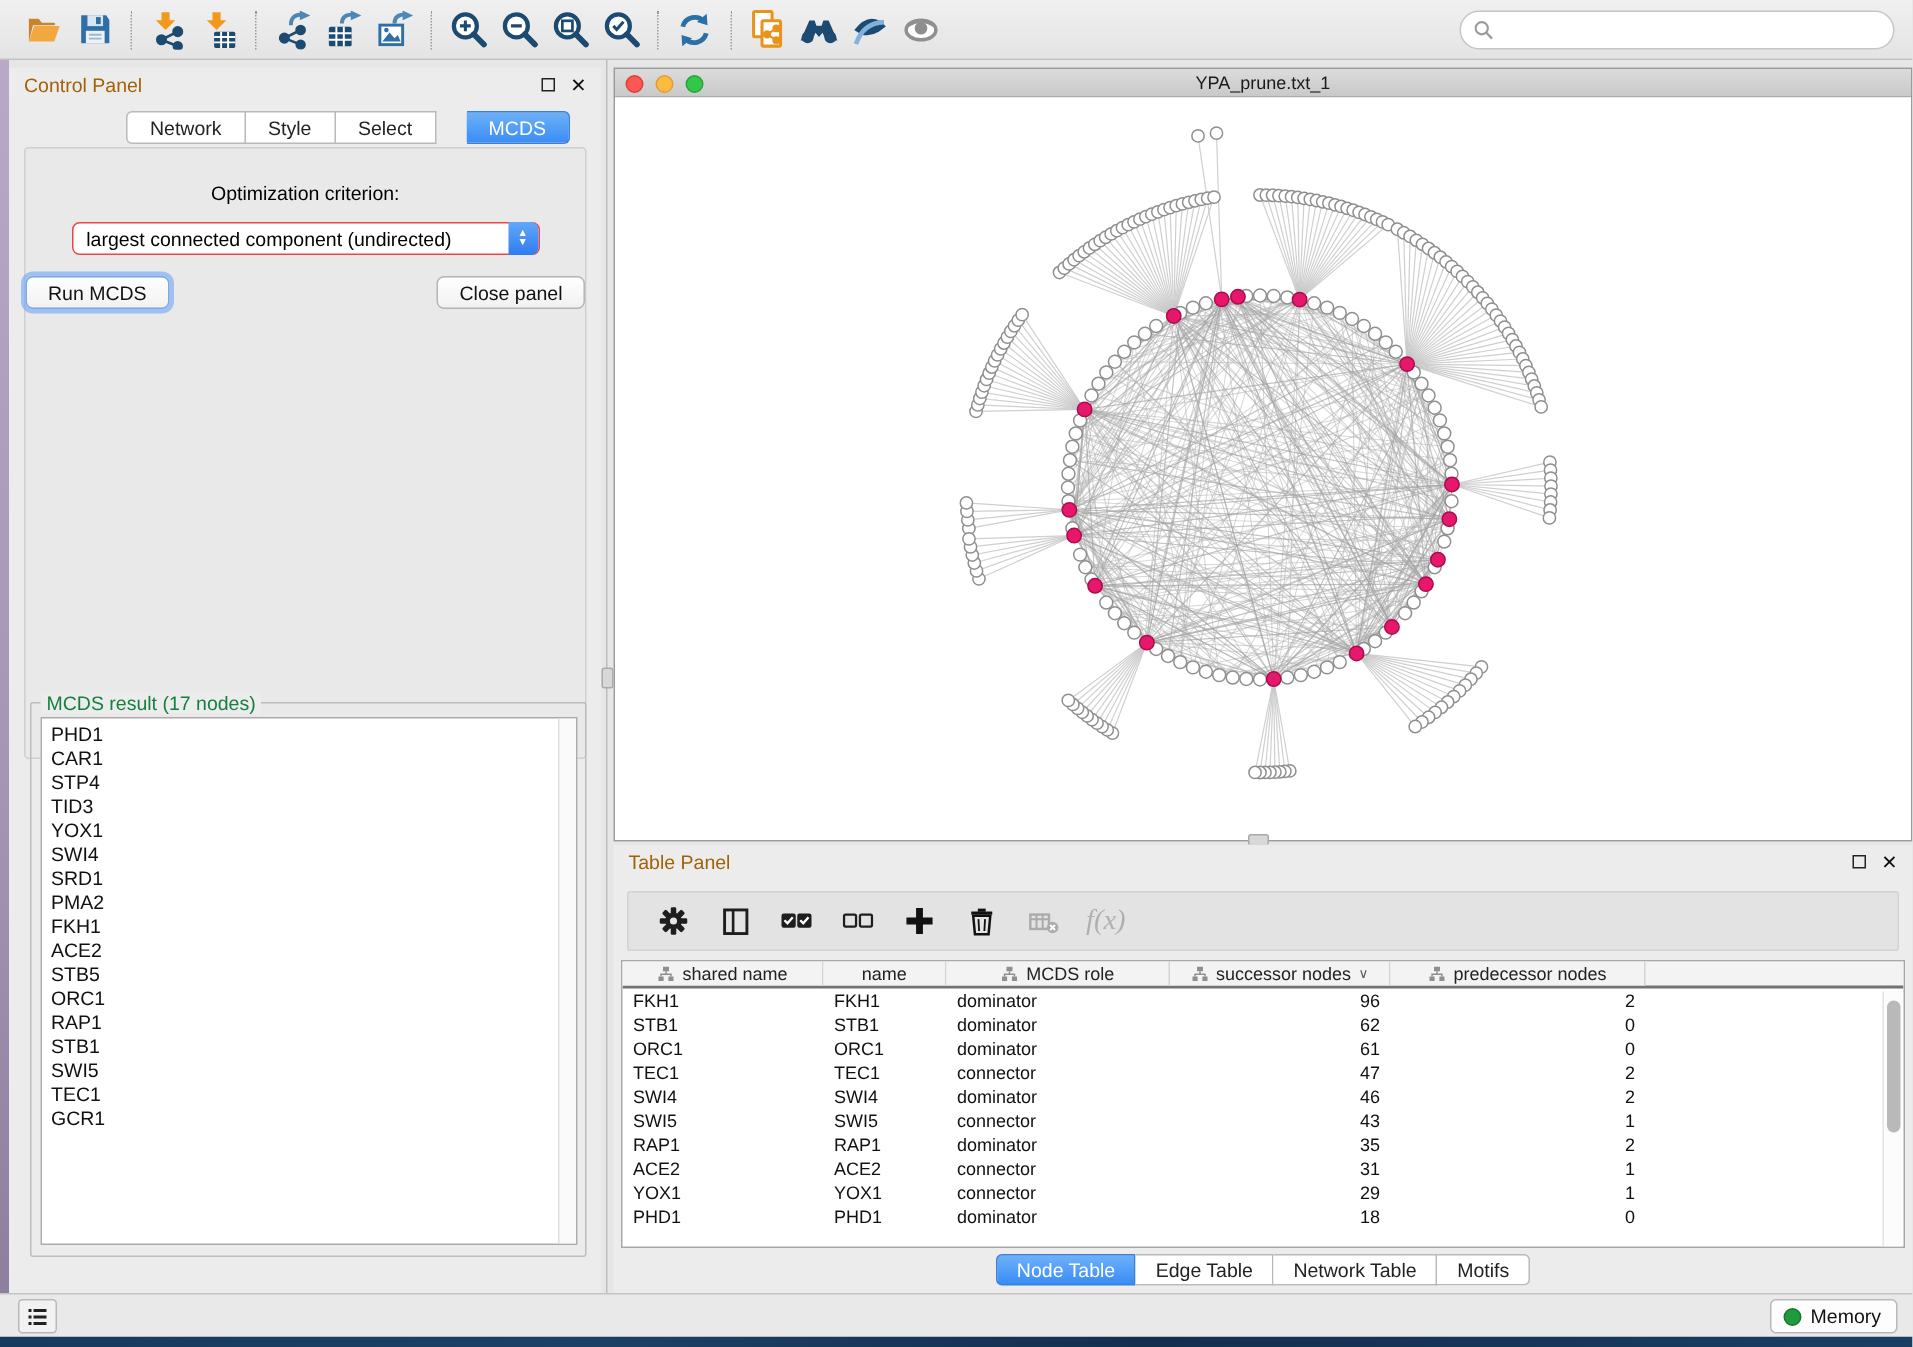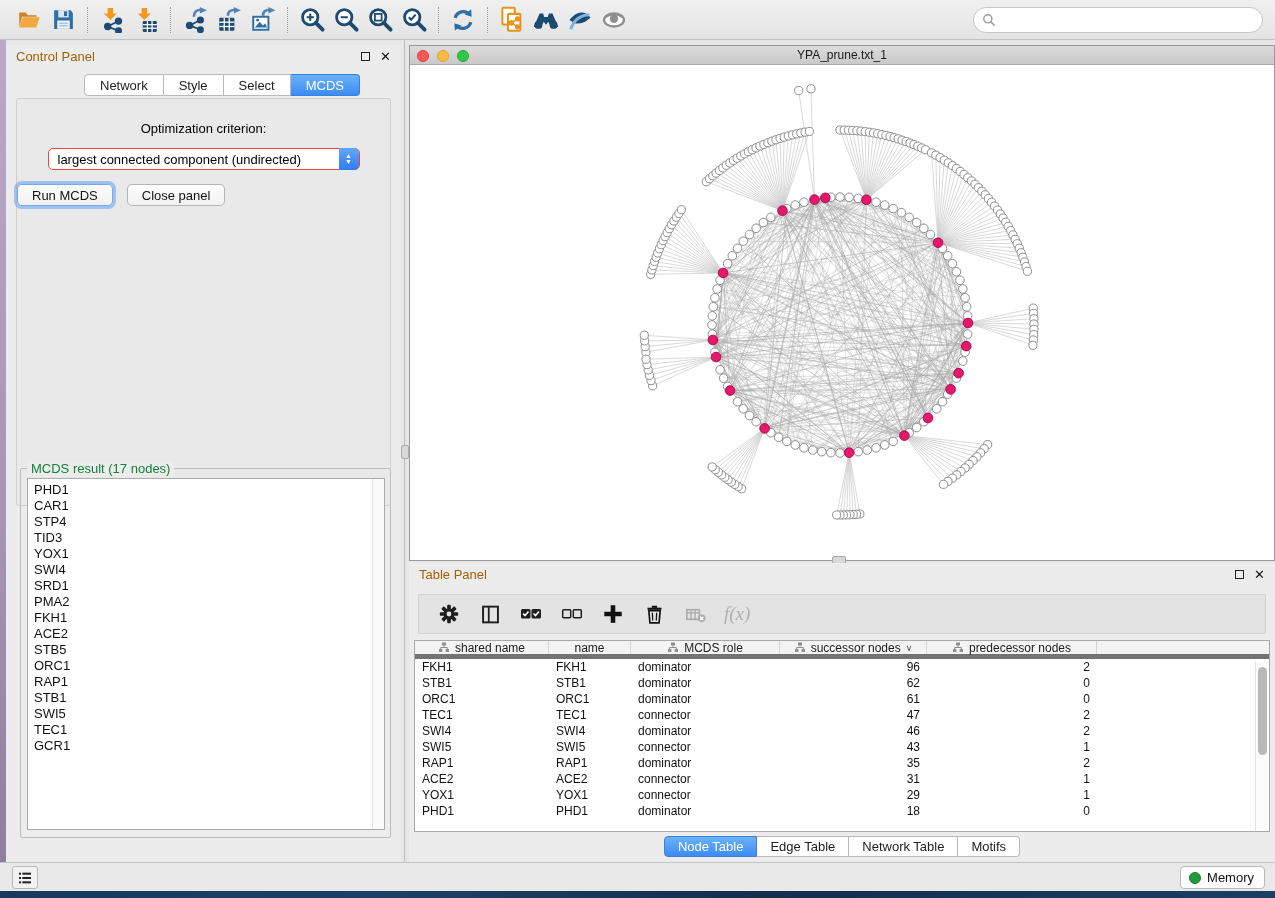--- a/index.html
+++ b/index.html
@@ -26,31 +26,31 @@
   .control-panel { position:absolute; left:6px; top:45px; width:395px; height:817px; background:#ececec; }
   .panel-title-row { height:22px; display:flex; align-items:center; padding:0 10px; }
   .panel-title { font-size:13px; color:#a16207; flex:1; }
   .panel-wicons { display:flex; gap:10px; align-items:center; }
   .wicon-float { width:9px; height:9px; border:1.5px solid #222; }
   .wicon-close { font-size:13px; font-weight:bold; color:#111; line-height:9px; }
   .cp-tabs { position:absolute; left:78px; top:29px; display:flex; }
   .cp-tab { height:22px; padding:0 15px; font-size:13px; color:#222; background:#fff;
     border:1px solid #b9b9b9; border-left:none; display:flex; align-items:center; }
   .cp-tab:first-child { border-left:1px solid #b9b9b9; border-radius:4px 0 0 4px; }
-  .cp-tab:last-child { border-radius:0 4px 4px 0; }
+  .cp-tab:last-child { border-radius:0 4px 4px 0;margin-left:20px; }
   .cp-tab.active { background:linear-gradient(#6db1f8,#3a8cf5); color:#fff; border-color:#3a7fd8; }
   .cp-inner { position:absolute; left:10px; top:53px; width:375px; height:408px;
     background:#e9e9e9; border:1px solid #cfcfcf; border-radius:3px; }
   .opt-label { text-align:center; margin-top:22px; font-size:13px; color:#000000; }
   .dropdown { position:relative; margin:12px auto 0; width:312px; height:22px; background:#fff;
     border:1px solid #ef4444; border-radius:5px; font-size:13px; display:flex; align-items:center; padding-left:9px; }
   .dd-stepper { position:absolute; right:0; top:-1px; width:20px; height:22px; border-radius:0 5px 5px 0;
     background:linear-gradient(#62a7f8,#2f7df0); display:flex; flex-direction:column; align-items:center; justify-content:center; color:#fff; }
   .dd-stepper span { font-size:7px; line-height:6px; }
-  .btn-row { display:flex; justify-content:flex-start; gap:14px; margin-top:14px; }
+  .btn-row { display:flex; justify-content:space-between; gap:14px; margin-top:14px; }
   .pbtn { height:22px; padding:0 14px; font-size:13px; background:linear-gradient(#ffffff,#f1f1f1);
     border:1px solid #b5b5b5; border-radius:5px; color:#111; }
   .pbtn.focused { box-shadow:0 0 0 3px rgba(110,165,250,.6); border-color:#7aa8e8; }
   .mcds-fieldset { position:absolute; left:14px; top:423px; width:371px; height:370px;
     border:1px solid #bdbdbd; border-radius:2px; }
   .mcds-legend { position:absolute; left:6px; top:-8px; background:#ececec; padding:0 4px; font-size:13px; color:#15803d; }
   .mcds-listbox { position:absolute; left:6px; top:9px; width:358px; height:352px; background:#fff;
     border:1px solid #ababab; overflow:hidden; }
   .mcds-item { font-size:13px; line-height:16px; padding-left:6px; color:#111; }
   .mcds-scroll { position:absolute; right:0; top:0; width:12px; height:100%; background:#fafafa; border-left:1px solid #e0e0e0; }
@@ -72,21 +72,21 @@
   
   .h-handle { position:absolute; left:832px; top:556px; width:14px; height:8px; background:#d8d8d8; border:1px solid #aaa; border-radius:2px; }
 
   
   .table-panel { position:absolute; left:409px; top:563px; width:866px; height:299px; background:#ececec; }
   .tp-toolbar { position:absolute; left:9px; top:31px; width:848px; height:40px; background:#e3e3e3;
     border:1px solid #d2d2d2; border-radius:2px; display:flex; align-items:center; gap:17px; padding-left:18px; }
   .tp-icon { width:24px; height:24px; display:flex; align-items:center; justify-content:center; }
   .fx-label { font-family:"Liberation Serif","DejaVu Serif",serif; font-style:italic; font-size:19px; color:#b0b0b0; }
   .table-box { position:absolute; left:5px; top:77px; width:856px; height:192px; background:#fff; border:1px solid #a8a8a8; overflow:hidden; }
-  .thead { display:flex; height:18px; border-bottom:5px solid #737373; background:#f3f3f3; }
+  .thead { display:flex; height:18px; border-bottom:2px solid #737373; background:#f3f3f3; }
   .th { display:flex; align-items:center; justify-content:center; gap:5px; font-size:12px; color:#222;
     border-right:1px solid #d4d4d4; background:#f3f3f3; }
   .th .sort { font-size:9px; color:#555; }
   .trow { display:flex; height:16px; align-items:center; }
   .td { font-size:12px; color:#111; padding:0 7px; white-space:nowrap; overflow:hidden; }
   .td.num { text-align:right; }
   .tv-scroll { position:absolute; right:1px; top:20px; width:13px; height:170px; background:#fcfcfc; border-left:1px solid #e4e4e4; }
   .tv-thumb { position:absolute; left:2px; top:6px; width:9px; height:88px; background:#b9b9b9; border-radius:5px; }
   .table-tabs { position:absolute; left:0; top:273px; width:100%; display:flex; justify-content:center; }
   .ttab { height:21px; padding:0 13px; font-size:13px; color:#222; background:#fff; border:1px solid #b9b9b9;

